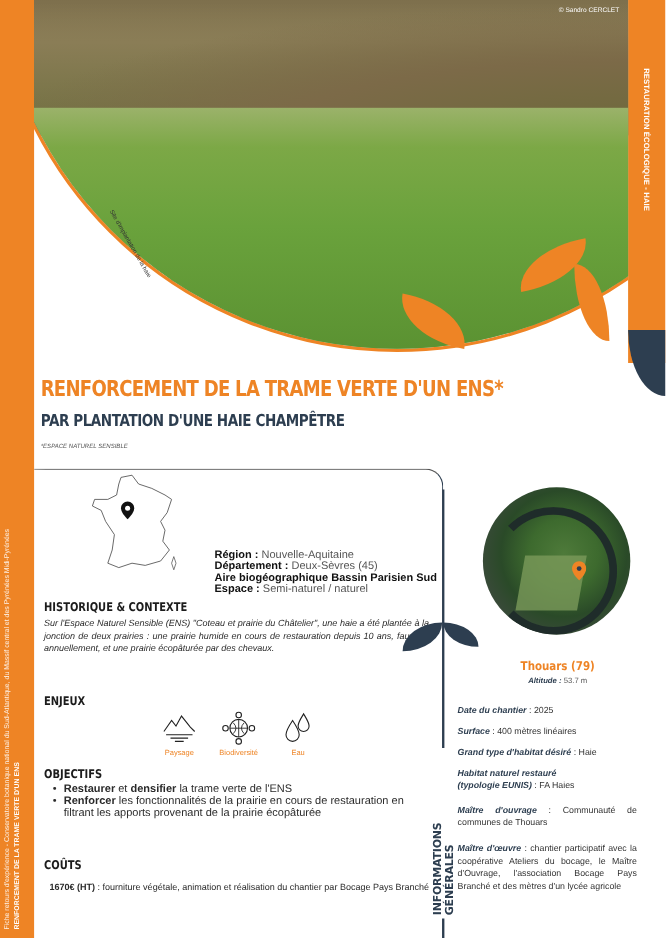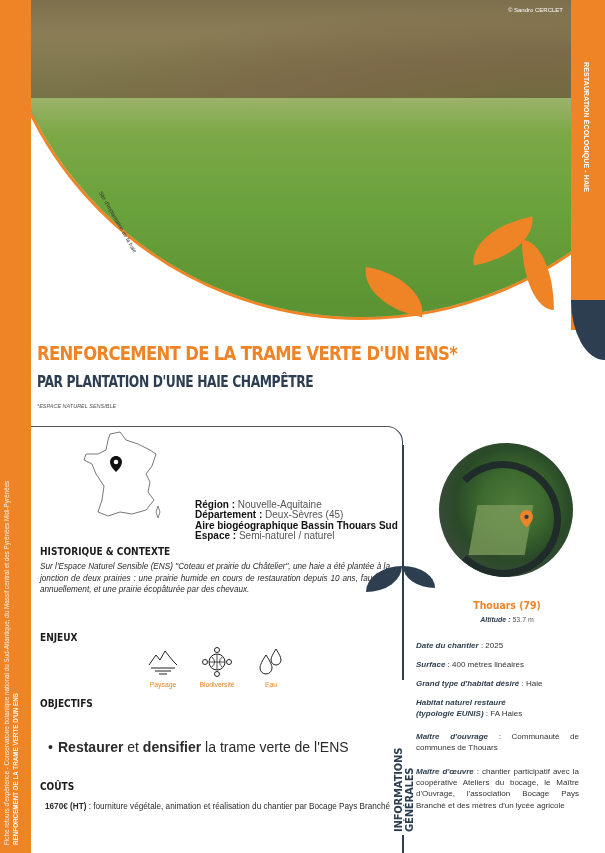--- a/index.html
+++ b/index.html
@@ -63,21 +63,21 @@
     .h { position: absolute; font-family: "DejaVu Sans", sans-serif; font-weight: bold; color: #1c1c1c; font-size: 11px;
       transform: scaleX(0.82); transform-origin: left; white-space: nowrap; }
     .para { position: absolute; left: 40px; width: 350px; font-size: 8.2px; line-height: 11.6px; color: #2a2a2a; text-align: justify; }
     .para.it { font-style: italic; }
 
     .enjeux { position: absolute; left: 140px; top: 645px; display: flex; gap: 8px; }
     .enjeu { display: flex; flex-direction: column; align-items: center; width: 46px; }
     .enjeu svg { width: 34px; height: 34px; }
     .enjeu span { font-size: 6.8px; color: #ee8425; margin-top: 2px; white-space: nowrap; }
 
-    ul.obj { position: absolute; left: 48px; top: 712px; width: 340px; font-size: 14px; line-height: 11.2px; list-style: none; color: #2a2a2a; margin-top: 30px; }
+    ul.obj { position: absolute; left: 48px; top: 712px; width: 340px; font-size: 10px; line-height: 11.2px; list-style: none; color: #2a2a2a; }
     ul.obj li { position: relative; padding-left: 10px; }
     ul.obj li::before { content: "•"; position: absolute; left: 0; }
 
     .vline { position: absolute; left: 402px; top: 445px; width: 1.5px; height: 408px; background: #2d3e50; }
     .info-vert { position: absolute; left: 393px; top: 680px; height: 155px; writing-mode: vertical-rl; transform: rotate(180deg);
       font-family: "DejaVu Sans", sans-serif; font-weight: bold; font-size: 10px; color: #2d3e50; letter-spacing: -0.2px; background: #fff; padding: 3px 0; }
     .sprout-l { position: absolute; left: 366px; top: 566px; width: 36px; height: 26px; background: #2d3e50; border-radius: 100% 0 100% 0; }
     .sprout-r { position: absolute; left: 403px; top: 566px; width: 32px; height: 22px; background: #2d3e50; border-radius: 0 100% 0 100%; }
 
     .aerial { position: absolute; left: 439px; top: 443px; width: 134px; height: 134px; border-radius: 50%; overflow: hidden;
@@ -133,21 +133,21 @@
   <path d="M36 26 a6 6 0 1 1 0.01 0 Z" fill="none"></path>
   <g transform="translate(30,26)">
     <path d="M6 0 C2.7 0 0 2.7 0 6 C0 10.5 6 16 6 16 C6 16 12 10.5 12 6 C12 2.7 9.3 0 6 0 Z" fill="#111"></path>
     <circle cx="6" cy="6" r="2.3" fill="#fff"></circle>
   </g>
 </svg>
 
 <div class="loc">
   <div><b>Région :</b> <span class="v">Nouvelle-Aquitaine</span></div>
   <div><b>Département :</b> <span class="v">Deux-Sèvres (45)</span></div>
-  <div><b>Aire biogéographique Bassin Thouars Sud</b></div>
+  <div><b>Aire biogéographique Bassin Parisien Sud</b></div>
   <div><b>Espace :</b> <span class="v">Semi-naturel / naturel</span></div>
 </div>
 
 <div class="h" style="left:40px; top:545px;">HISTORIQUE &amp; CONTEXTE</div>
 <div class="para it" style="top:561px;">Sur l'Espace Naturel Sensible (ENS) "Coteau et prairie du Châtelier", une haie a été plantée à la jonction de deux prairies : une prairie humide en cours de restauration depuis 10 ans, fauchée annuellement, et une prairie écopâturée par des chevaux.</div>
 
 <div class="h" style="left:40px; top:631px;">ENJEUX</div>
 <div class="enjeux">
   <div class="enjeu">
     <svg viewBox="0 0 34 34">
@@ -172,20 +172,21 @@
         <path d="M12 10 C8 16 6 20 6 23 A6 6 0 0 0 18 23 C18 20 16 16 12 10 Z" fill="none" stroke="#222"></path>
         <path d="M22 4 C19 9 17 12 17 15 A5 5 0 0 0 27 15 C27 12 25 9 22 4 Z" fill="none" stroke="#222"></path>
       </svg>
     <span>Eau</span>
   </div>
 </div>
 
 <div class="h" style="left:40px; top:697px;">OBJECTIFS</div>
 <ul class="obj">
   <li><b>Restaurer</b><span> et </span><b>densifier</b><span> la trame verte de l'ENS</span></li>
+  <li><b>Renforcer</b><span> les fonctionnalités de la prairie en cours de restauration en filtrant les apports provenant de la prairie écopâturée</span></li>
 </ul>
 
 <div class="h" style="left:40px; top:780px;">COÛTS</div>
 <div class="para" style="top:801px; text-align:right;"><b>1670€ (HT)</b><span> : fourniture végétale, animation et réalisation du chantier par Bocage Pays Branché</span></div>
 
 <div class="vline"></div>
 <div class="sprout-l"></div>
 <div class="sprout-r"></div>
 <div class="info-vert">INFORMATIONS GÉNÉRALES</div>
 

